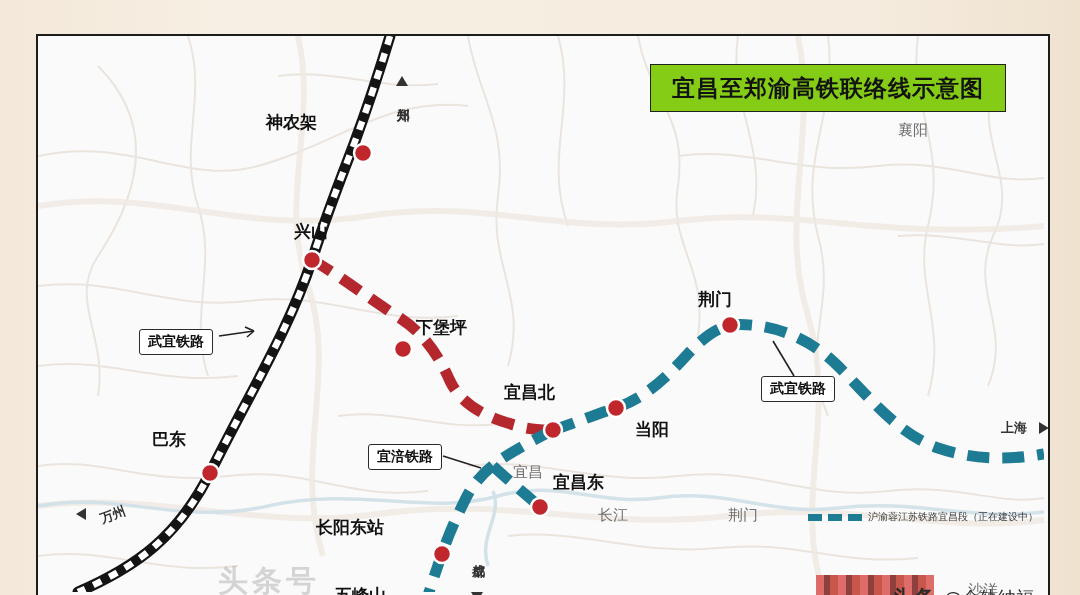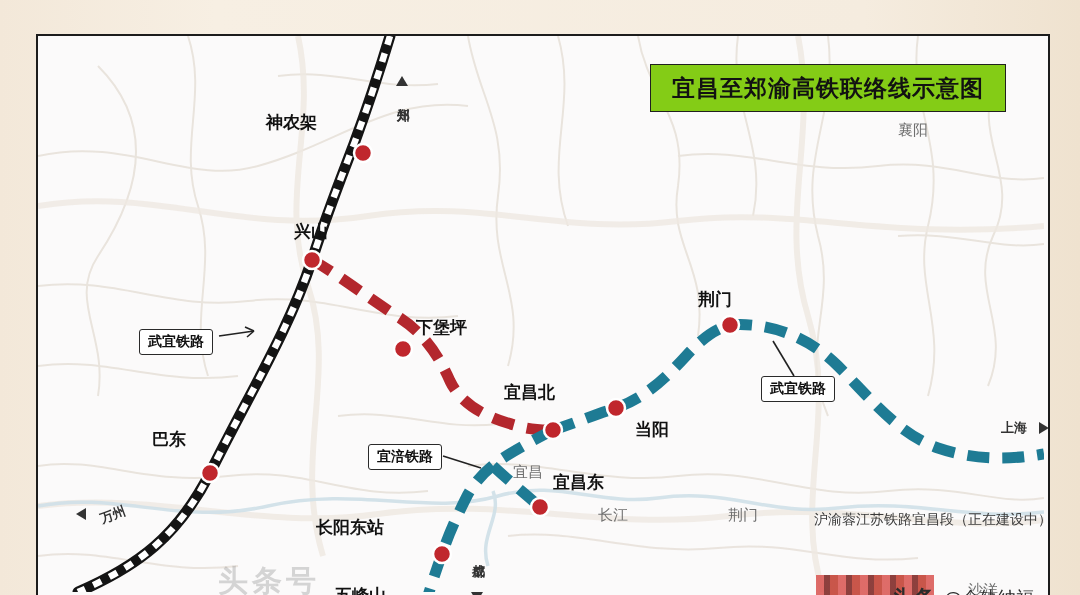--- a/index.html
+++ b/index.html
@@ -65,21 +65,21 @@
 
   
   .legend{
     position:absolute;left:770px;top:476px;width:230px;
     display:flex;align-items:center;gap:6px;
   }
   .legend-dash{
     width:72px;height:0;border-top:7px dashed #1e7b94;
   }
   .legend-txt{
-    font-size:14px;color:#3a3a3a;line-height:1.15;white-space:nowrap;
+    font-size:10px;color:#3a3a3a;line-height:1.15;white-space:nowrap;
     font-family:Liberation Mono, monospace;
   }
 
   
   .wm{
     position:absolute;color:rgba(120,120,120,.45);font-weight:bold;
     font-family:"DejaVu Sans","Liberation Sans",sans-serif;
   }
   .wm-big{left:180px;top:525px;font-size:30px;letter-spacing:4px;color:rgba(140,140,140,.35);}
   .toutiao{

